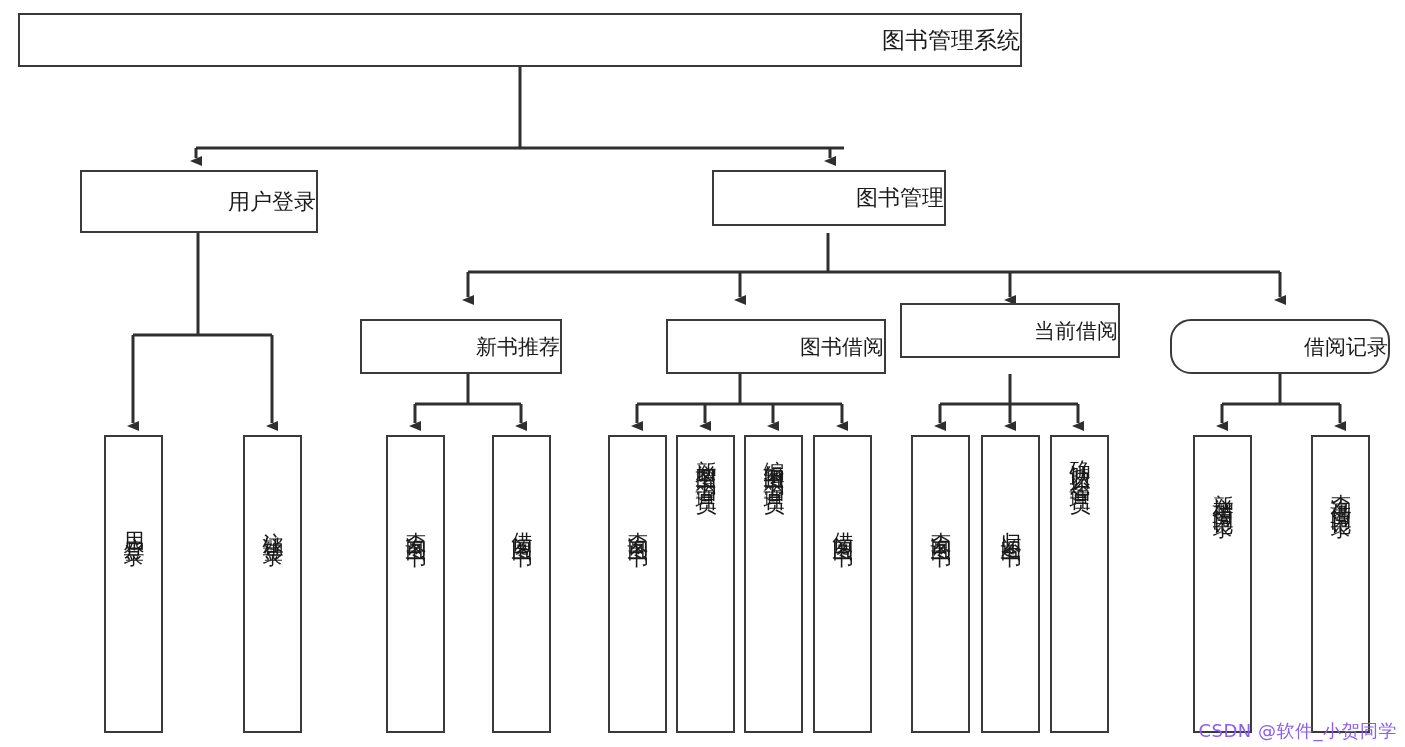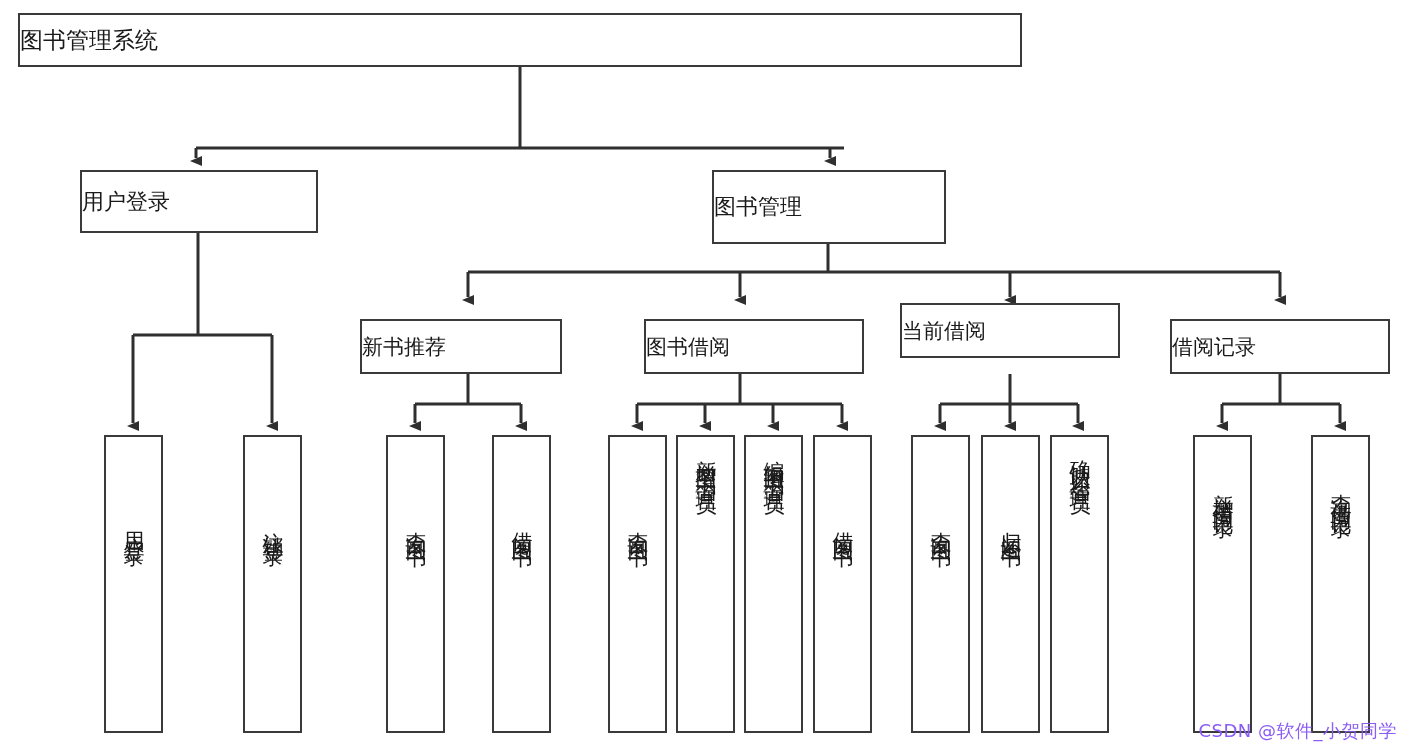--- a/index.html
+++ b/index.html
@@ -25,21 +25,21 @@
     width: 1405px;
     height: 747px;
   }
   .node {
     position: absolute;
     box-sizing: border-box;
     background: #ffffff;
     border: 2px solid #3a3a3a;
     display: flex;
     align-items: center;
-    justify-content: flex-start;
+    justify-content: flex-end;
     color: #1a1a1a;
   }
   .node.root {
     font-size: 23px;
   }
   .node.level2 {
     font-size: 22px;
   }
   .node.level3 {
     font-size: 21px;
@@ -125,37 +125,37 @@
   </svg>
 
   <div class="node root" style="left:18px; top:13px; width:1004px; height:54px;">
     <span>图书管理系统</span>
   </div>
 
   <div class="node level2" style="left:80px; top:170px; width:238px; height:63px;">
     <span>用户登录</span>
   </div>
 
-  <div class="node level2" style="left:712px; top:170px; width:234px; height:74px;">
+  <div class="node level2" style="left:712px; top:170px; width:234px; height:56px;">
     <span>图书管理</span>
   </div>
 
   <div class="node level3" style="left:360px; top:319px; width:202px; height:55px;">
     <span>新书推荐</span>
   </div>
 
-  <div class="node level3" style="left:644px; top:319px; width:220px; height:55px;">
+  <div class="node level3" style="left:666px; top:319px; width:220px; height:55px;">
     <span>图书借阅</span>
   </div>
 
   <div class="node level3" style="left:900px; top:303px; width:220px; height:55px;">
     <span>当前借阅</span>
   </div>
 
-  <div class="node level3" style="left:1170px; top:319px; width:220px; height:55px;">
+  <div class="node level3" style="left:1170px; top:319px; width:220px; height:55px;border-radius:21px;">
     <span>借阅记录</span>
   </div>
 
   <div class="node leaf" style="left:104px; top:435px; width:59px; height:298px; padding-top:78px;">
     <span class="vtext">用户登录</span>
   </div>
 
   <div class="node leaf" style="left:243px; top:435px; width:59px; height:298px; padding-top:78px;">
     <span class="vtext">注销登录</span>
   </div>

